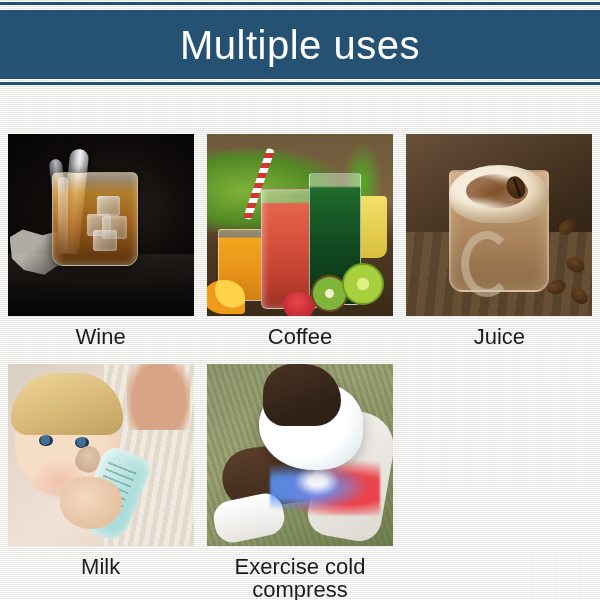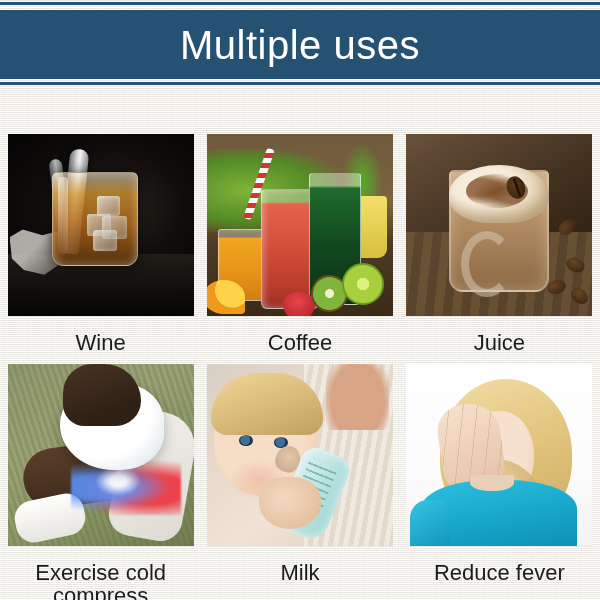--- a/index.html
+++ b/index.html
@@ -84,21 +84,21 @@
   }
   .photo {
     width: 186px;
     height: 182px;
     position: relative;
     overflow: hidden;
     flex: 0 0 auto;
     background: #ddd;
   }
   .use-label {
-    margin-top: 15px;
+    margin-top: 9px;
     font-size: 22px;
     color: #1c1c1c;
     text-align: center;
     line-height: 1.06;
     font-family: "Liberation Sans", sans-serif;
     white-space: pre-line;
   }
 
   
   .ph-wine {
@@ -559,62 +559,45 @@
       <div class="bean-top"></div>
       <div class="bean b1"></div>
       <div class="bean b2"></div>
       <div class="bean b3"></div>
       <div class="bean b4"></div>
     </div>
     <div class="use-label">Juice</div>
   </div>
 
   <div class="use-card">
+    <div class="photo ph-milk">
+      <div class="sweater"></div>
+      <div class="mom-skin"></div>
+      <div class="head"></div>
+      <div class="hair"></div>
+      <div class="eye e1"></div>
+      <div class="eye e2"></div>
+      <div class="cheek"></div>
+      <div class="nipple"></div>
+      <div class="bottle"></div>
+      <div class="hand"></div>
+    </div>
+    <div class="use-label">Milk</div>
+  </div>
+
+  <div class="use-card">
     <div class="photo ph-cold">
       <div class="grass"></div>
       <div class="leg-upper"></div>
       <div class="leg-lower"></div>
       <div class="sock"></div>
       <div class="glow"></div>
       <div class="glow-core"></div>
       <div class="icepack"></div>
       <div class="cap"></div>
       <div class="fingers"></div>
     </div>
     <div class="use-label">Exercise cold
 compress</div>
   </div>
 
-  <div class="use-card">
-    <div class="photo ph-milk">
-      <div class="sweater"></div>
-      <div class="mom-skin"></div>
-      <div class="head"></div>
-      <div class="hair"></div>
-      <div class="eye e1"></div>
-      <div class="eye e2"></div>
-      <div class="cheek"></div>
-      <div class="nipple"></div>
-      <div class="bottle"></div>
-      <div class="hand"></div>
-    </div>
-    <div class="use-label">Milk</div>
-  </div>
-
-  <div class="use-card">
-    <div class="photo ph-fever">
-      <div class="hair-back"></div>
-      <div class="face"></div>
-      <div class="brow"></div>
-      <div class="eyelid"></div>
-      <div class="lip"></div>
-      <div class="hair-curl"></div>
-      <div class="fore-hand">
-        <div class="finger-line"></div>
-      </div>
-      <div class="shirt"></div>
-      <div class="collar"></div>
-      <div class="shirt-arm"></div>
-    </div>
-    <div class="use-label">Reduce fever</div>
-  </div>
 
 </div>
 
 </body></html>

